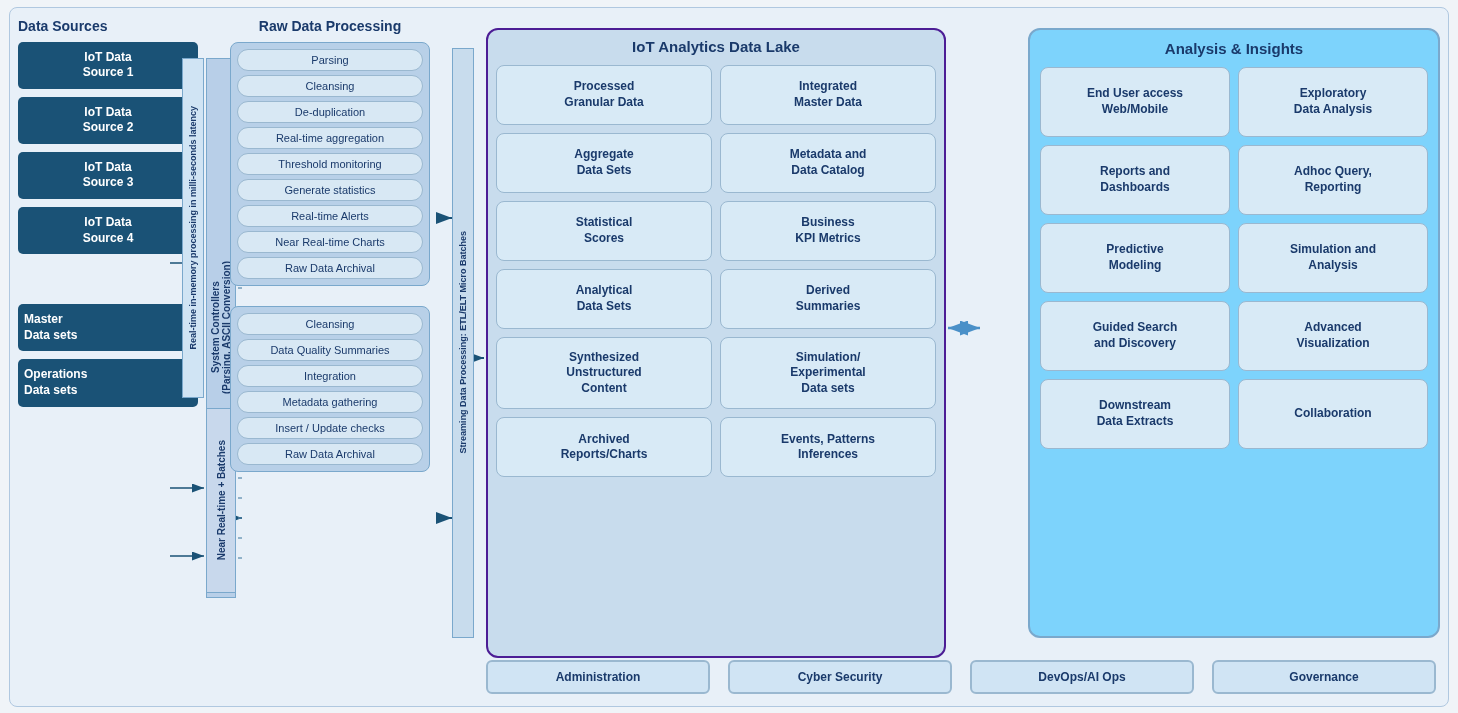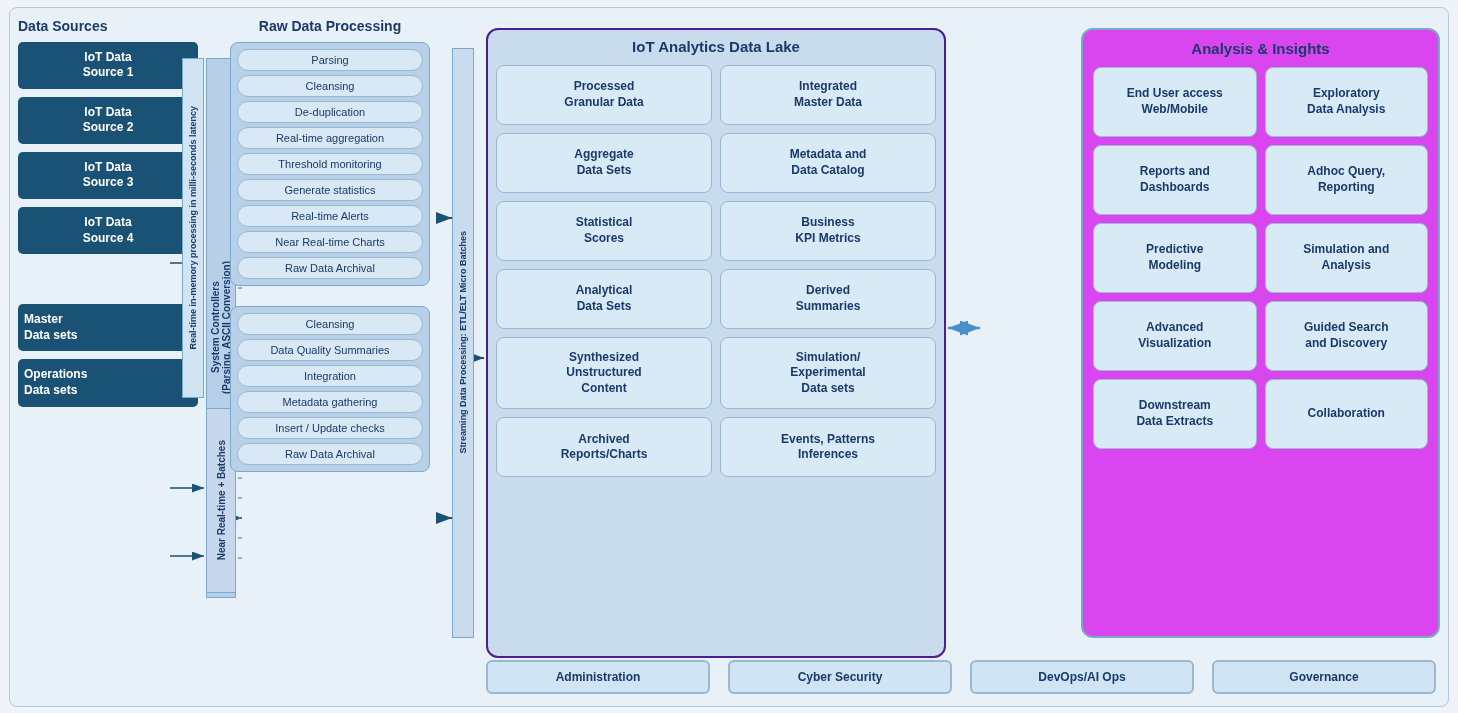--- a/index.html
+++ b/index.html
@@ -228,23 +228,23 @@
       display: flex;
       align-items: center;
       justify-content: center;
     }
 
     
     .analysis {
       position: absolute;
       right: 8px;
       top: 20px;
-      width: 359px;
+      width: 412px;
       height: 610px;
-      background: #d946ef;
+      background: #7dd3fc;
       border: 2px solid #7aa8cc;
       border-radius: 12px;
       padding: 10px;
     }
     .analysis-title {
       font-weight: bold;
       font-size: 15px;
       color: #1a3a6b;
       text-align: center;
       margin-bottom: 10px;
@@ -431,22 +431,22 @@
 
   <div class="analysis">
     <div class="analysis-title">Analysis &amp; Insights</div>
     <div class="analysis-grid">
       <div class="analysis-cell">End User access<br>Web/Mobile</div>
       <div class="analysis-cell">Exploratory<br>Data Analysis</div>
       <div class="analysis-cell">Reports and<br>Dashboards</div>
       <div class="analysis-cell">Adhoc Query,<br>Reporting</div>
       <div class="analysis-cell">Predictive<br>Modeling</div>
       <div class="analysis-cell">Simulation and<br>Analysis</div>
+      <div class="analysis-cell">Guided Search<br>and Discovery</div>
       <div class="analysis-cell">Advanced<br>Visualization</div>
-      <div class="analysis-cell">Guided Search<br>and Discovery</div>
       <div class="analysis-cell">Downstream<br>Data Extracts</div>
       <div class="analysis-cell">Collaboration</div>
     </div>
   </div>
 
   <div class="gov-bar">
     <div class="gov-cell">Administration</div>
     <div class="gov-cell">Cyber Security</div>
     <div class="gov-cell">DevOps/AI Ops</div>
     <div class="gov-cell">Governance</div>

